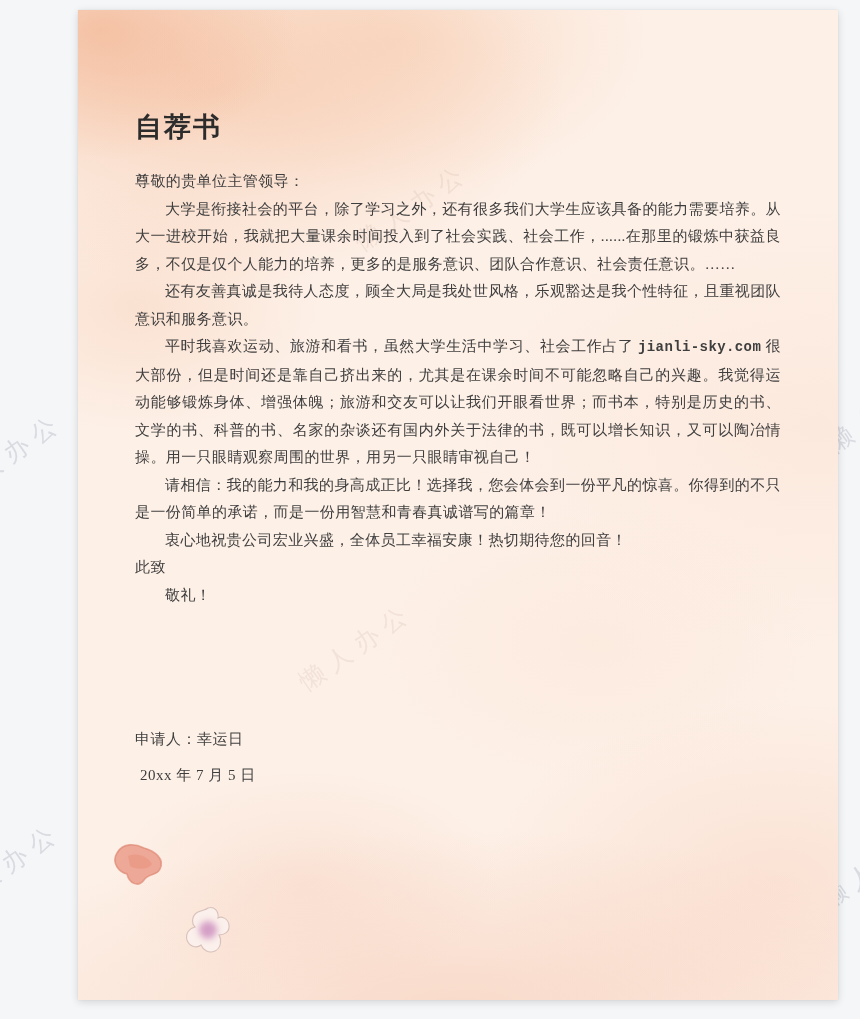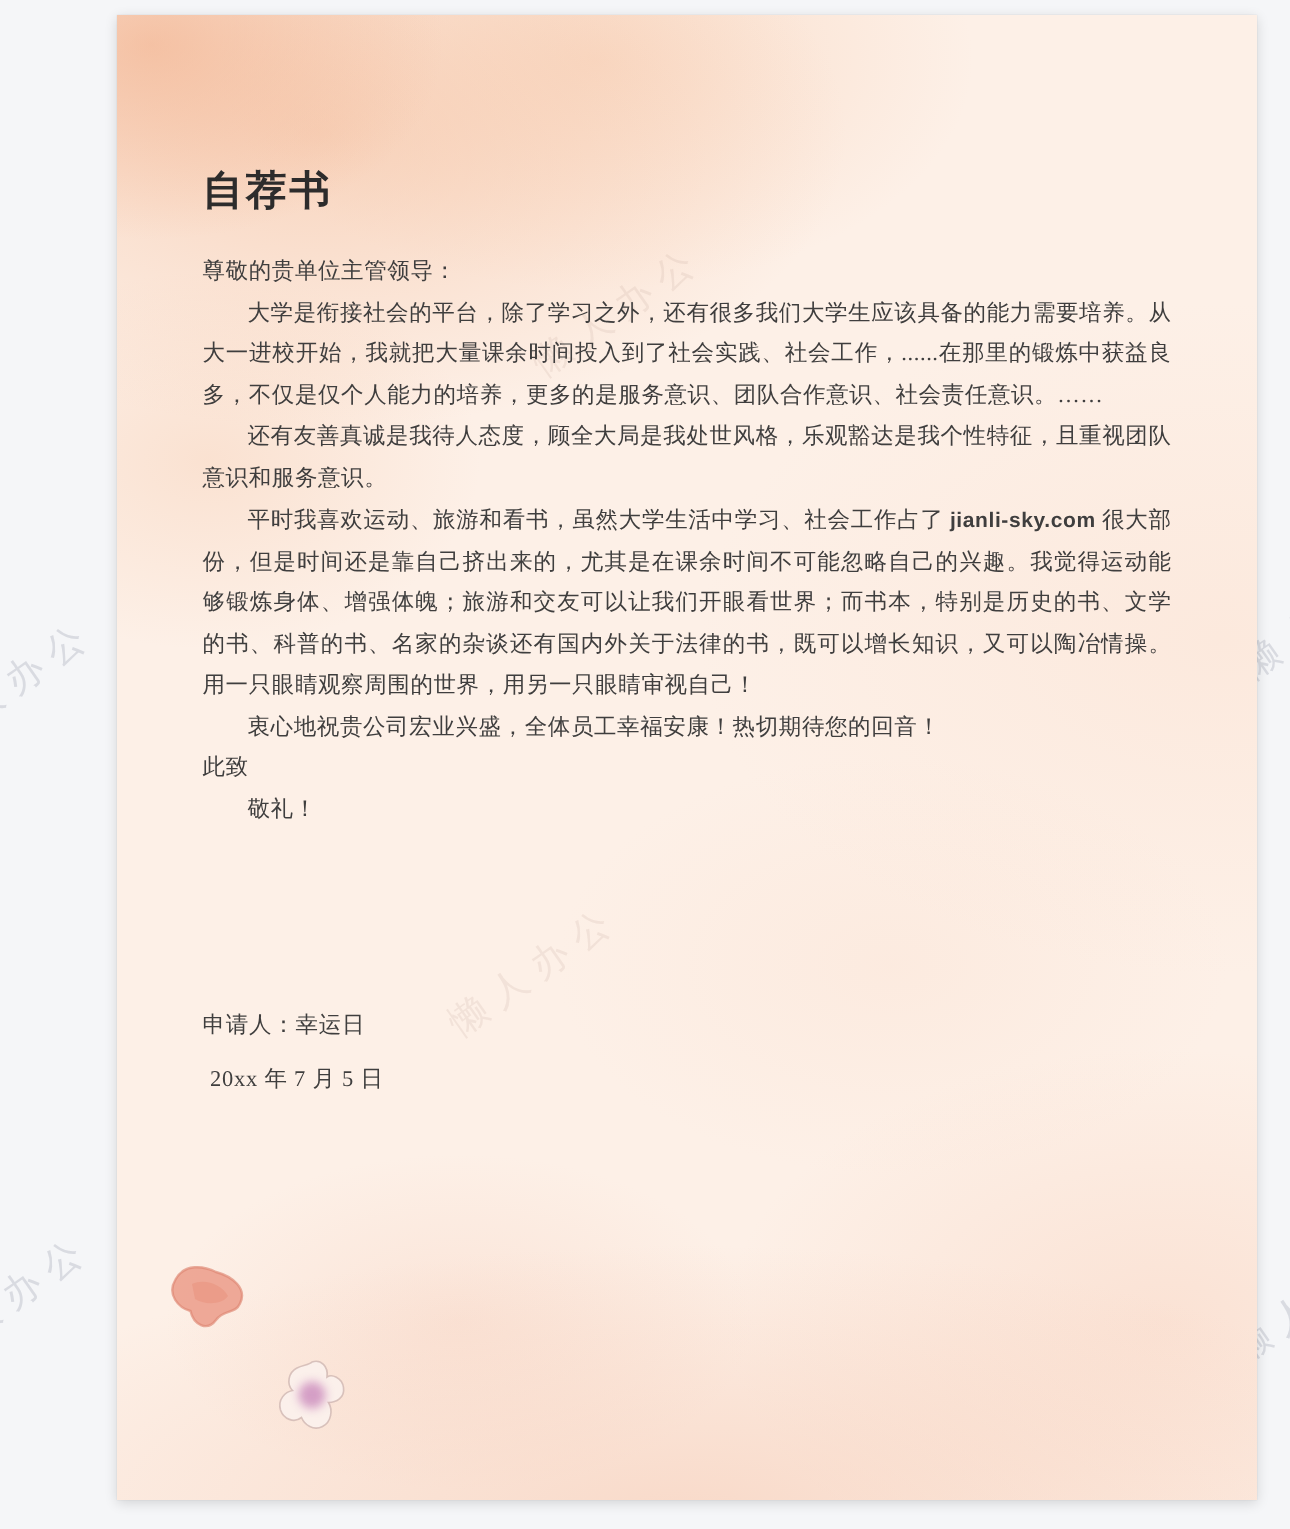--- a/index.html
+++ b/index.html
@@ -52,21 +52,21 @@
   .salutation, .para {
     margin: 0;
     font-size: 15px;
     line-height: 27.5px;
     text-align: justify;
     letter-spacing: 0.4px;
   }
   .para.indent { text-indent: 2em; }
   .seg-bold {
     font-weight: 700;
-    font-family: Liberation Sans, sans-serif;
+    font-family: Liberation Mono, monospace;
     font-size: 14px;
   }
   
   .signature {
     margin-top: 112px;
     font-size: 15px;
     line-height: 36px;
     letter-spacing: 0.5px;
   }
   .signature .date-line { padding-left: 5px; }
@@ -129,20 +129,21 @@
     </div>
 
     <div class="content">
       <h1 class="doc-title">自荐书</h1>
       <p class="salutation">尊敬的贵单位主管领导：</p>
 
       <div>
           <p class="para indent"><span>大学是衔接社会的平台，除了学习之外，还有很多我们大学生应该具备的能力需要培养。从大一进校开始，我就把大量课余时间投入到了社会实践、社会工作，......在那里的锻炼中获益良多，不仅是仅个人能力的培养，更多的是服务意识、团队合作意识、社会责任意识。……</span></p>
           <p class="para indent"><span>还有友善真诚是我待人态度，顾全大局是我处世风格，乐观豁达是我个性特征，且重视团队意识和服务意识。</span></p>
           <p class="para indent"><span>平时我喜欢运动、旅游和看书，虽然大学生活中学习、社会工作占了 </span><span class="seg-bold">jianli-sky.com</span><span> 很大部份，但是时间还是靠自己挤出来的，尤其是在课余时间不可能忽略自己的兴趣。我觉得运动能够锻炼身体、增强体魄；旅游和交友可以让我们开眼看世界；而书本，特别是历史的书、文学的书、科普的书、名家的杂谈还有国内外关于法律的书，既可以增长知识，又可以陶冶情操。用一只眼睛观察周围的世界，用另一只眼睛审视自己！</span></p>
+          <p class="para indent"><span>请相信：我的能力和我的身高成正比！选择我，您会体会到一份平凡的惊喜。你得到的不只是一份简单的承诺，而是一份用智慧和青春真诚谱写的篇章！</span></p>
           <p class="para indent"><span>衷心地祝贵公司宏业兴盛，全体员工幸福安康！热切期待您的回音！</span></p>
           <p class="para"><span>此致</span></p>
           <p class="para indent"><span>敬礼！</span></p>
         </div>
 
       <div class="signature">
         <div>申请人：幸运日</div>
         <div class="date-line">20xx 年 7 月 5 日</div>
       </div>
     </div>

